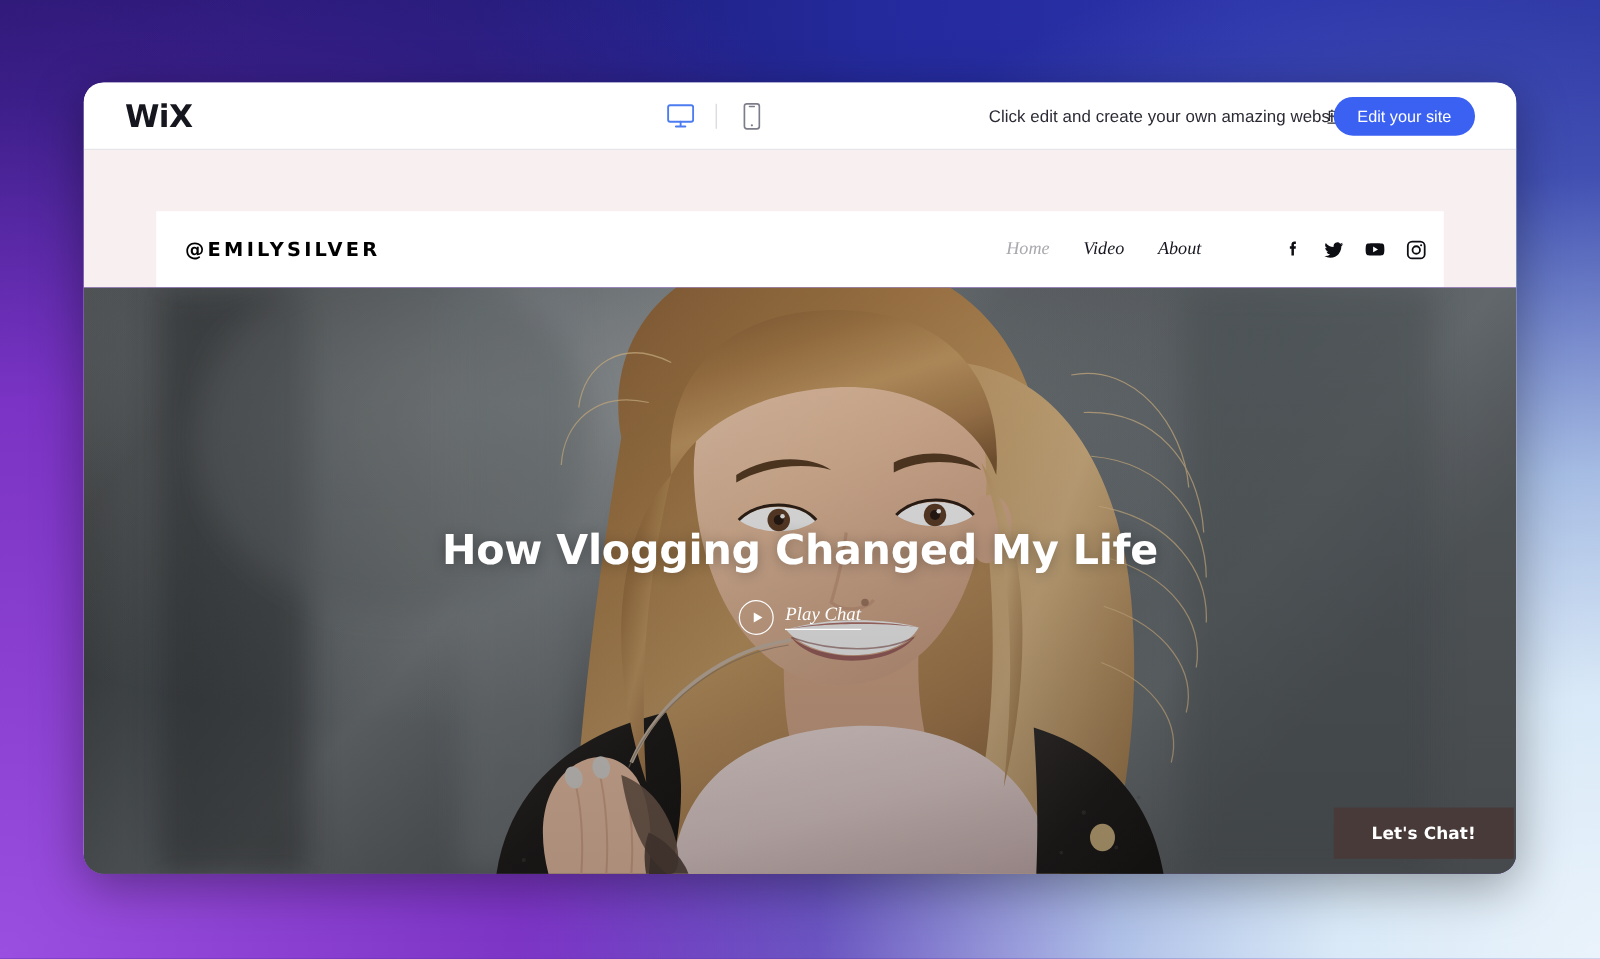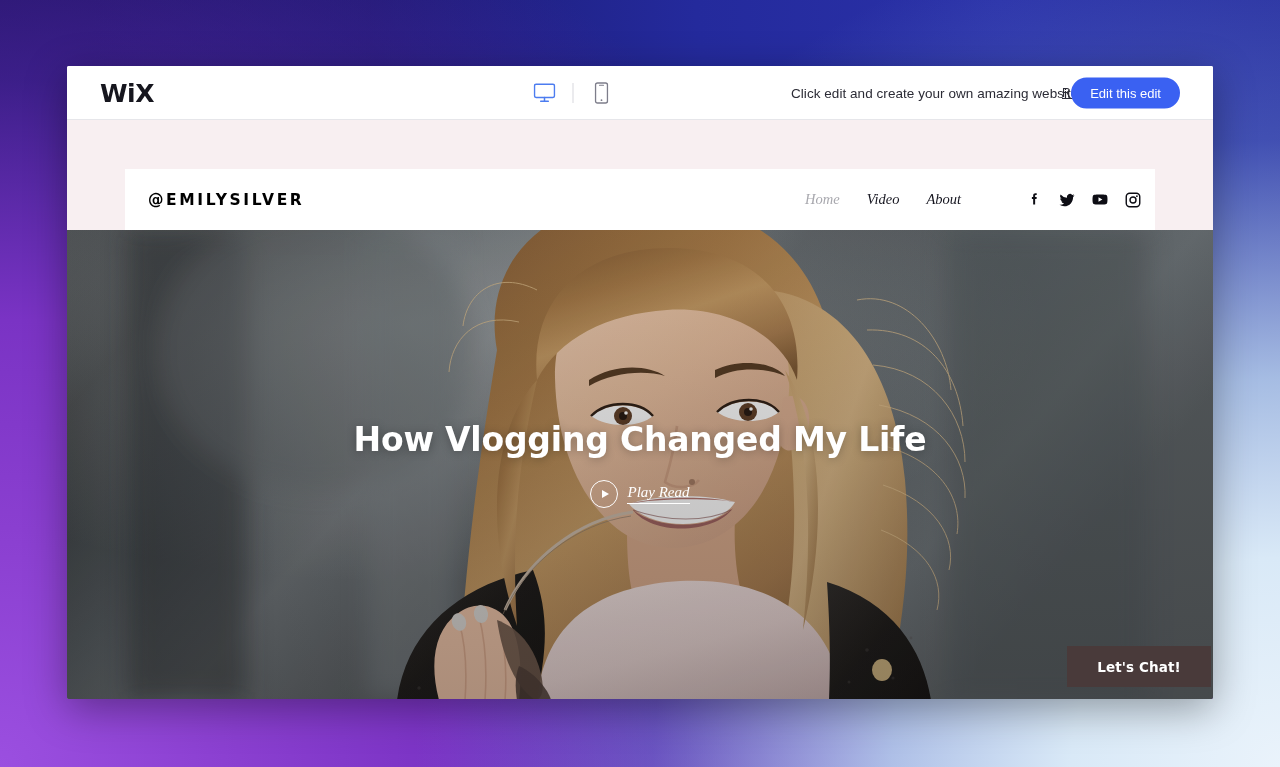--- a/index.html
+++ b/index.html
@@ -27,21 +27,21 @@
       linear-gradient(150deg, #16115c 0%, #1c1a72 26%, #2b2a9a 48%, #5a37b5 66%, #8b45cf 82%, #bb9ee0 100%);
   }
 
   
   #site-window {
     position: absolute;
     left: 67px;
     top: 66px;
     width: 1146px;
     height: 633px;
-    border-radius: 2px;
+    border-radius: 16px;
     overflow: hidden;
     background: #ffffff;
     box-shadow: 0 10px 40px rgba(0,0,0,0.35);
   }
 
   
   #wix-topbar {
     position: relative;
     height: 53px;
     background: #ffffff;
@@ -291,21 +291,21 @@
         <svg width="14" height="22" viewBox="0 0 14 22" fill="none" aria-hidden="true">
           <rect x="1" y="1" width="12" height="20" rx="2" stroke="#7d7d8a" stroke-width="1.4"></rect>
           <path d="M5 3.2h4" stroke="#7d7d8a" stroke-width="1.1" stroke-linecap="round"></path>
           <circle cx="7" cy="18.2" r="0.9" fill="#7d7d8a"></circle>
         </svg>
       </div>
     </div>
 
     <div class="topbar-msg">Click edit and create your own amazing website</div>
     <a class="topbar-link">Read More</a>
-    <button id="edit-site-btn">Edit this edit</button>
+    <button id="edit-site-btn">Edit your site</button>
   </div>
 
   <div id="site-band">
     <div id="site-header">
 
       <div id="site-logo">@EMILYSILVER</div>
 
       <nav id="site-nav">
         <span class="nav-item is-active">Home</span>
         <span class="nav-item">Video</span>
@@ -510,20 +510,20 @@
     </svg>
 
     <div id="hero-overlay-tint"></div>
 
     <div id="hero-content">
       <h1 id="hero-title">How Vlogging Changed My Life</h1>
       <div id="play-row">
         <span id="play-circle">
           <span id="play-triangle"></span>
         </span>
-        <span id="play-label">Play Read</span>
+        <span id="play-label">Play Chat</span>
       </div>
     </div>
 
     <button id="chat-btn">Let's Chat!</button>
   </div>
 
 </div>
 
 </body></html>

